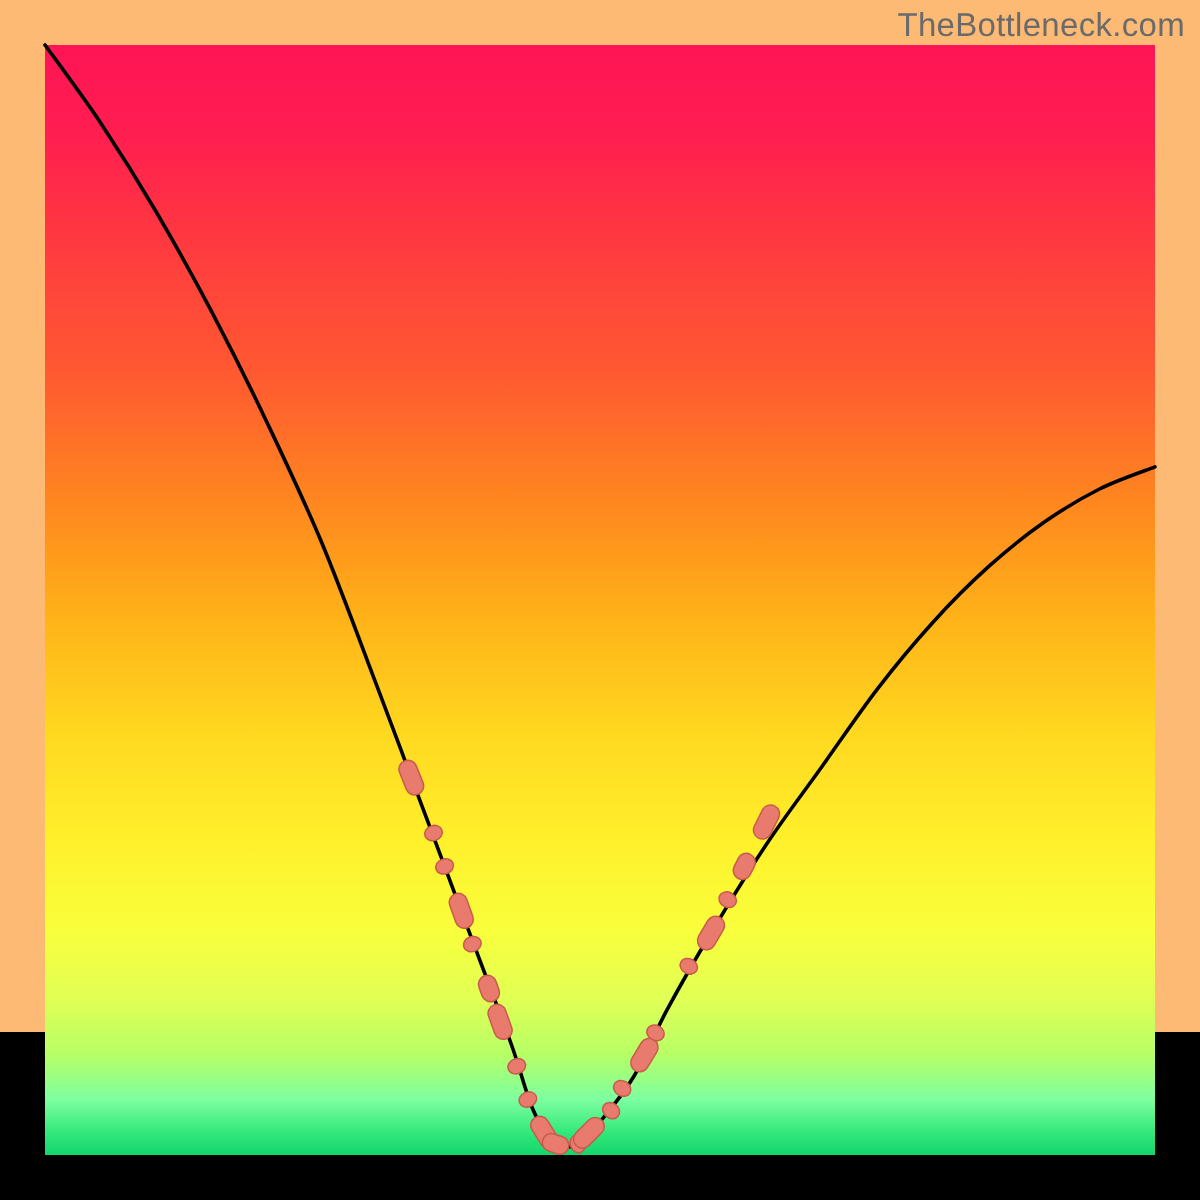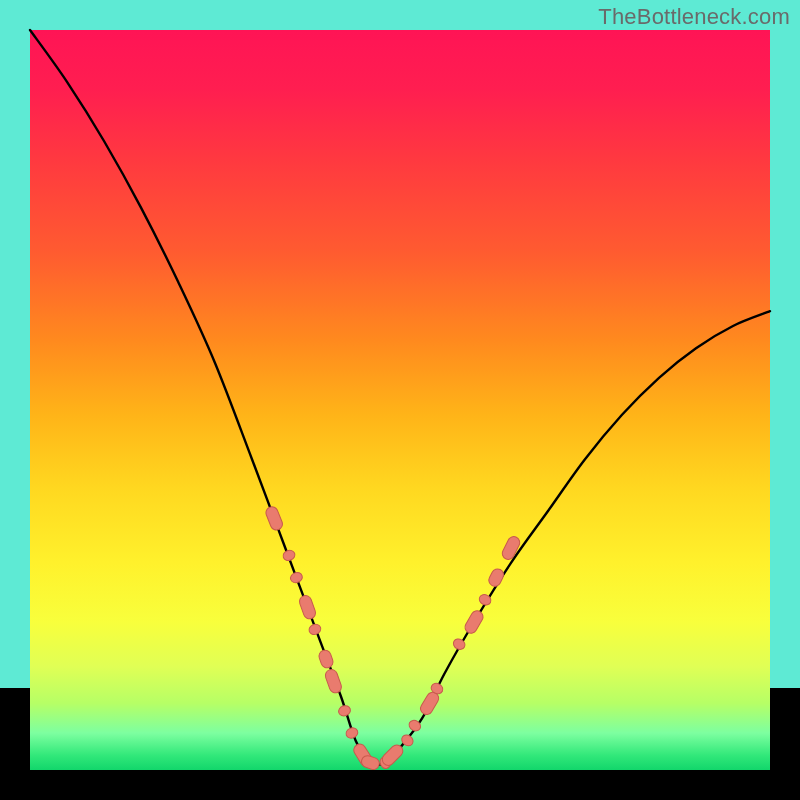--- a/index.html
+++ b/index.html
@@ -8,21 +8,21 @@
     width: 800px;
     height: 800px;
     overflow: hidden;
     background: #000;
     font-family: Arial, Helvetica, sans-serif;
   }
   .frame {
     position: relative;
     width: 800px;
     height: 688px;
-    background: #5eead4;
+    background: #fdba74;
   }
   .plot {
     position: absolute;
     left: 30px;
     top: 30px;
     width: 740px;
     height: 740px;
     
     background: linear-gradient(
       to bottom,

